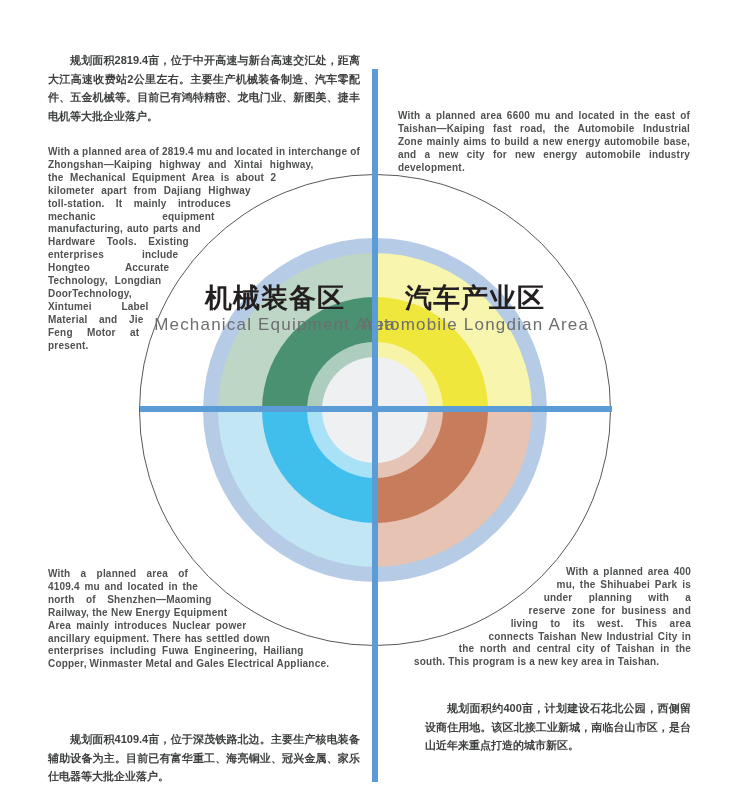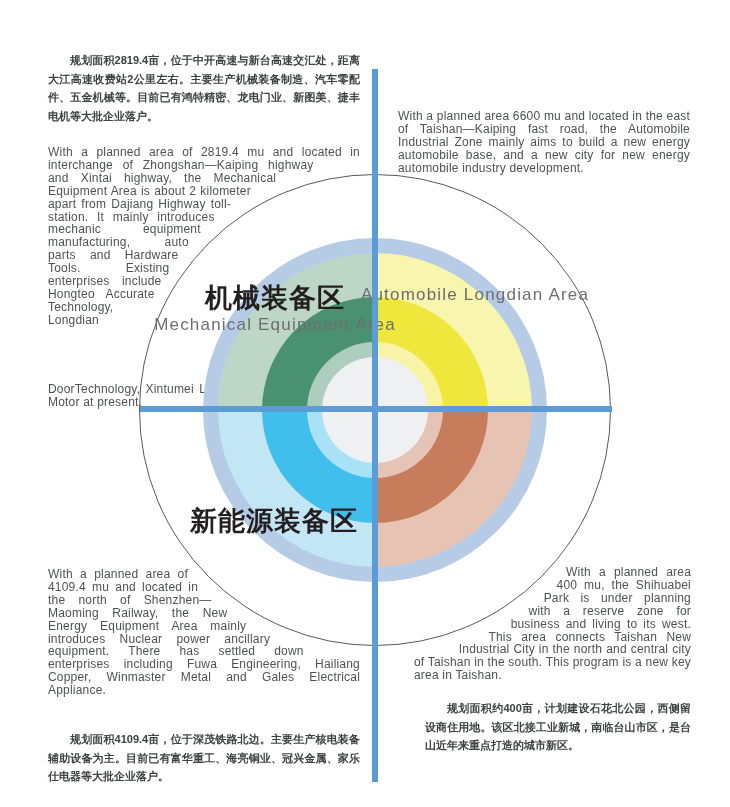--- a/index.html
+++ b/index.html
@@ -6,22 +6,22 @@
   .canvas{
     position:relative;width:730px;height:807px;background:#ffffff;
     font-family:"Liberation Sans",sans-serif;overflow:hidden;
   }
   
   .zh-para{
     position:absolute;font-size:11px;line-height:18.5px;font-weight:600;
     color:#3f4040;text-align:justify;text-indent:2em;
   }
   .en-para{
-    position:absolute;font-size:12px;line-height:12.9px;color:#4f5152;
-    text-align:justify;letter-spacing:0.2px;
+    position:absolute;font-size:10px;line-height:12.9px;color:#4f5152;
+    text-align:justify;letter-spacing:0.2px;font-weight:bold;
   }
   #tl-zh{left:48px;top:51px;width:312px;}
   #tl-en{left:48px;top:146px;width:312px;}
   #tr-zh{left:398px;top:54px;width:292px;}
   #tr-en{left:398px;top:110px;width:292px;}
   #bl-en{left:48px;top:568px;width:312px;}
   #bl-zh{left:48px;top:730px;width:312px;}
   #br-en{left:414px;top:566px;width:277px;}
   #br-zh{left:425px;top:699px;width:266px;}
   
@@ -98,24 +98,24 @@
   </div>
 
   <div id="axis-v" style="background: rgb(91, 156, 215);"></div>
   <div id="axis-h" style="background: rgb(91, 156, 215);"></div>
 
   <div class="qlabel" id="label-mech">
     <div class="zh">机械装备区</div>
     <div class="en">Mechanical Equipment Area</div>
   </div>
   <div class="qlabel" id="label-auto">
+    <div class="zh">汽车产业区</div>
     <div class="en">Automobile Longdian Area</div>
   </div>
   <div class="qlabel" id="label-energy">
-    <div class="zh">新能源装备区</div>
   </div>
 
   <div class="zh-para" id="tl-zh">
     <span>规划面积2819.4亩，位于中开高速与新台高速交汇处，距离大江高速收费站2公里左右。主要生产机械装备制造、汽车零配件、五金机械等。目前已有鸿特精密、龙电门业、新图美、捷丰电机等大批企业落户。</span>
   </div>
   <div class="en-para" id="tl-en">
     <div class="wrap-tl"></div>
     <span>With a planned area of 2819.4 mu and located in interchange of Zhongshan—Kaiping highway and Xintai highway, the Mechanical Equipment Area is about 2 kilometer apart from Dajiang Highway toll-station. It mainly introduces mechanic equipment manufacturing, auto parts and Hardware Tools. Existing enterprises include Hongteo Accurate Technology, Longdian DoorTechnology, Xintumei Label Material and Jie Feng Motor at present.</span>
   </div>
 

